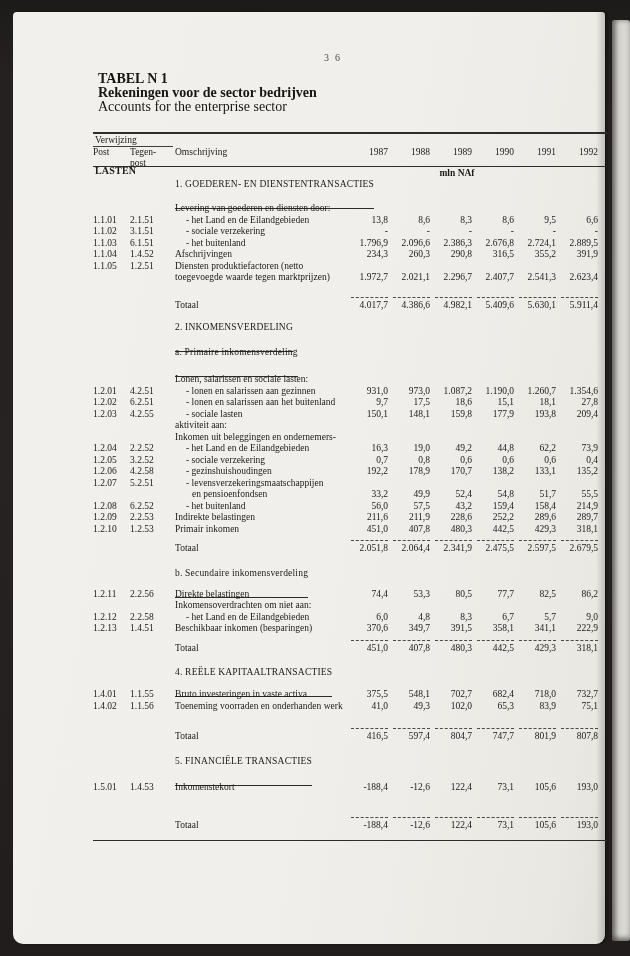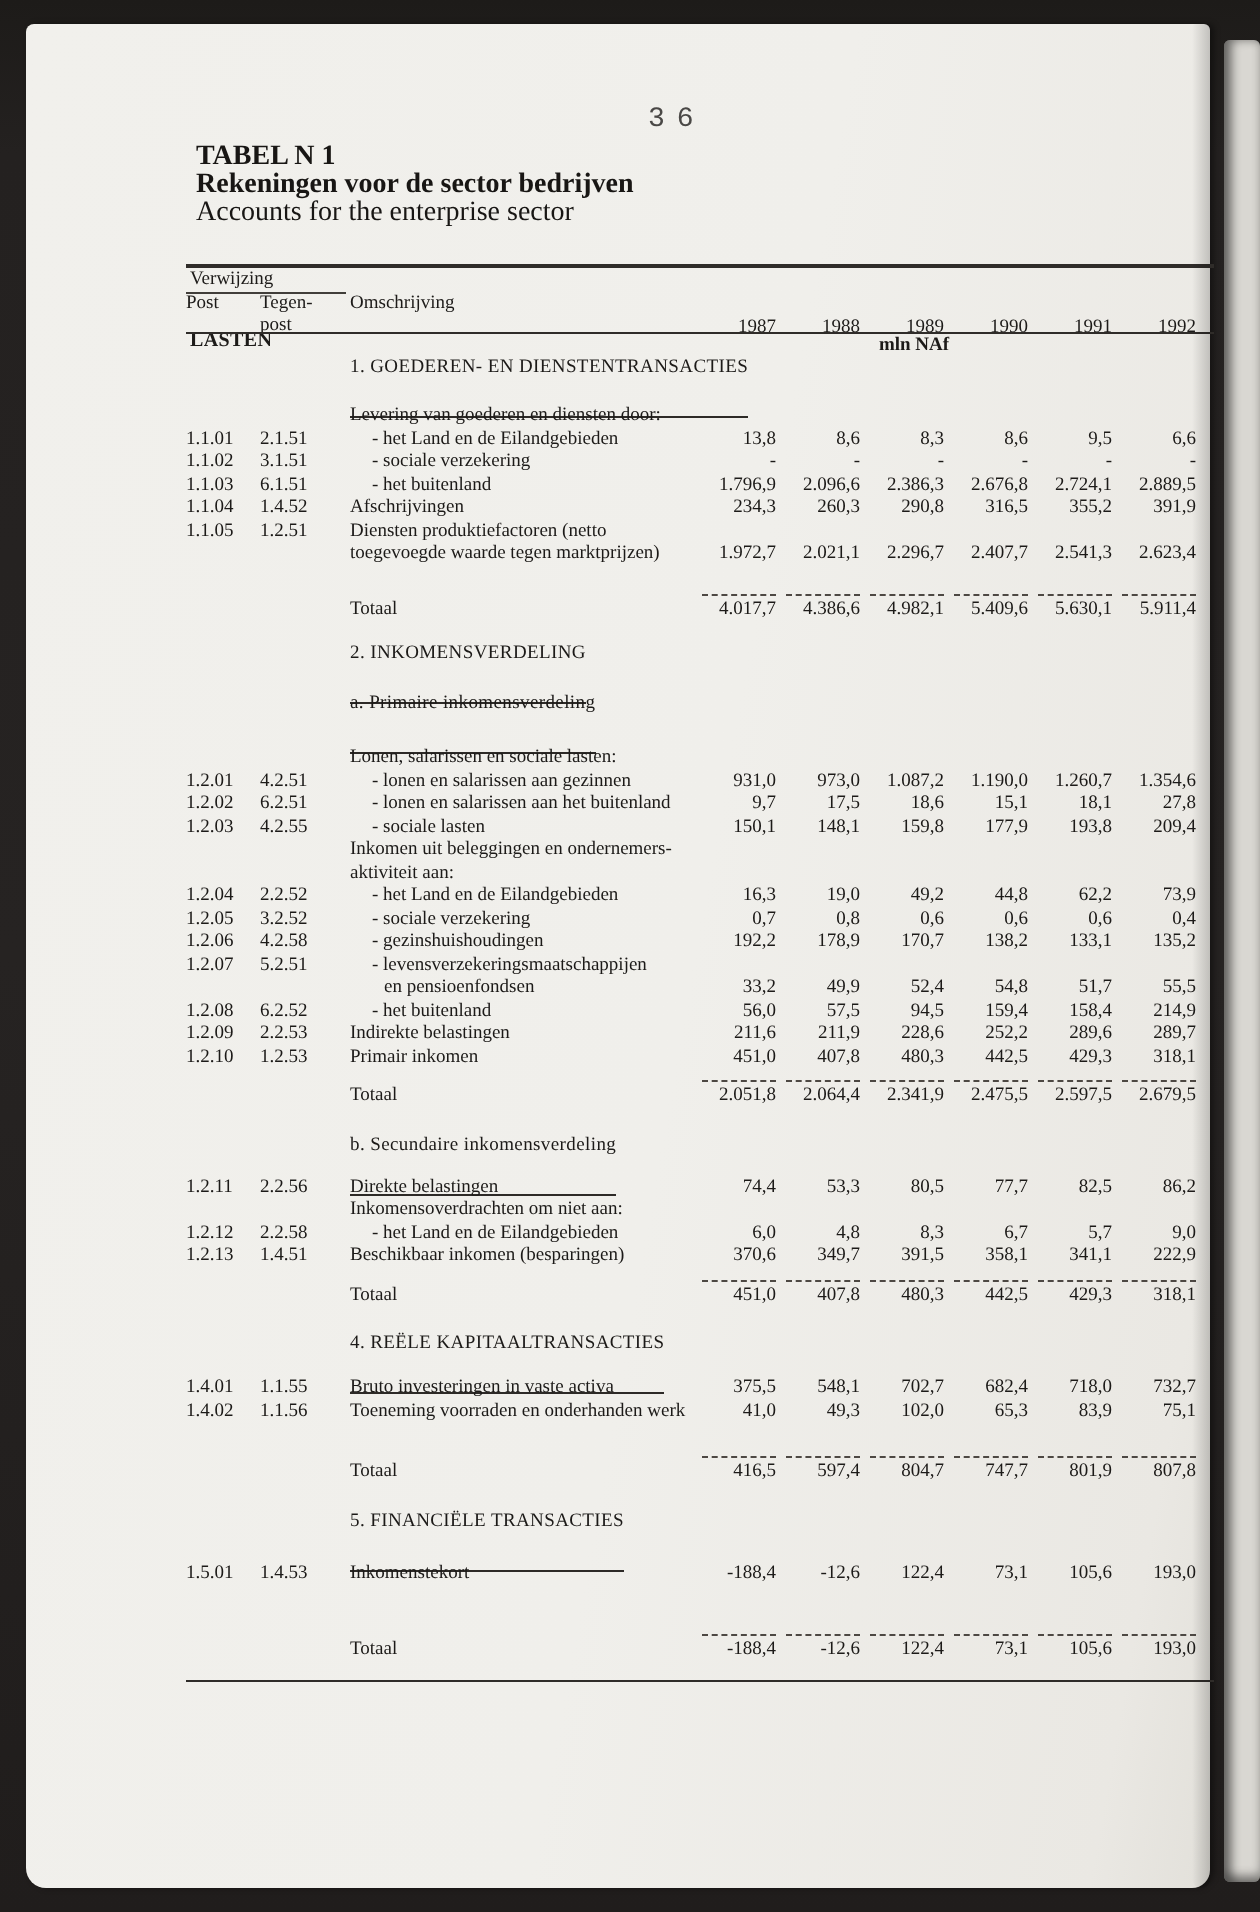--- a/index.html
+++ b/index.html
@@ -23,35 +23,35 @@
     box-shadow:2px 0 3px rgba(0,0,0,0.4);
     color:#1d1b19;
   }
   .page:after{ 
     content:"";position:absolute;top:0;right:0;width:9px;height:100%;
     background:linear-gradient(to right,rgba(0,0,0,0) 0%,rgba(0,0,0,0.18) 100%);
     border-radius:inherit;
   }
   .pageno{
     position:absolute;left:311px;top:40px;
-    font-family:Liberation Mono, monospace;font-size:14px;letter-spacing:6px;color:#4a4846;
+    font-family:Liberation Serif, serif;font-size:10px;letter-spacing:6px;color:#4a4846;
   }
   .titleblock{position:absolute;left:85px;top:60px;font-size:14px;line-height:14px;color:#181614;}
   .t-bold{font-weight:bold;}
   .lasten{position:absolute;left:82px;top:106px;font-weight:bold;font-size:10px;letter-spacing:0.2px;margin-top:47px;}
   .rule{position:absolute;left:80px;background:#2f2c29;}
   .rule-lasten{top:120px;width:514px;height:2px;}
   .verw{position:absolute;left:82px;top:122.5px;font-size:9.5px;}
   .rule-verw{top:134px;width:80px;height:1px;background:#413e3a;}
   .thead{
     position:absolute;left:80px;top:134.5px;width:505px;
     display:grid;grid-template-columns:37px 45px 171px repeat(6,42px);
     font-size:9.5px;line-height:11.5px;color:#1d1b19;
   }
-  .thead .yr{text-align:right;margin-top:12px;}
+  .thead .yr{text-align:right;}
   .rule-head{top:153.5px;width:514px;height:1.5px;}
   .unit{position:absolute;left:318px;top:155.5px;width:252px;text-align:center;font-weight:bold;font-size:9.5px;}
   .tbody{position:absolute;left:80px;top:166px;width:505px;}
   .trow{
     display:grid;grid-template-columns:37px 45px 171px repeat(6,42px);
     font-size:9.5px;line-height:11.5px;height:11.5px;color:#1c1a18;
   }
   .trow.sec,.trow.sub{height:13px;line-height:12px;letter-spacing:0.2px;}
   .trow .c{white-space:nowrap;overflow:visible;}
   .trow .val{text-align:right;}
@@ -292,32 +292,32 @@
         <div class="c val">150,1</div>
         <div class="c val">148,1</div>
         <div class="c val">159,8</div>
         <div class="c val">177,9</div>
         <div class="c val">193,8</div>
         <div class="c val">209,4</div>
       </div>
       <div class="trow lbl">
         <div class="c post"></div>
         <div class="c tp"></div>
+        <div class="c lab"><span>aktiviteit aan:</span></div>
+        <div class="c val"></div>
+        <div class="c val"></div>
+        <div class="c val"></div>
+        <div class="c val"></div>
+        <div class="c val"></div>
+        <div class="c val"></div>
+      </div>
+      <div class="trow lbl">
+        <div class="c post"></div>
+        <div class="c tp"></div>
         <div class="c lab"><span>Inkomen uit beleggingen en ondernemers-</span></div>
-        <div class="c val"></div>
-        <div class="c val"></div>
-        <div class="c val"></div>
-        <div class="c val"></div>
-        <div class="c val"></div>
-        <div class="c val"></div>
-      </div>
-      <div class="trow lbl">
-        <div class="c post"></div>
-        <div class="c tp"></div>
-        <div class="c lab"><span>aktiviteit aan:</span></div>
         <div class="c val"></div>
         <div class="c val"></div>
         <div class="c val"></div>
         <div class="c val"></div>
         <div class="c val"></div>
         <div class="c val"></div>
       </div>
       <div class="trow d">
         <div class="c post">1.2.04</div>
         <div class="c tp">2.2.52</div>
@@ -372,21 +372,21 @@
         <div class="c val">54,8</div>
         <div class="c val">51,7</div>
         <div class="c val">55,5</div>
       </div>
       <div class="trow d">
         <div class="c post">1.2.08</div>
         <div class="c tp">6.2.52</div>
         <div class="c lab ind1"><span>- het buitenland</span></div>
         <div class="c val">56,0</div>
         <div class="c val">57,5</div>
-        <div class="c val">94,5</div>
+        <div class="c val">43,2</div>
         <div class="c val">159,4</div>
         <div class="c val">158,4</div>
         <div class="c val">214,9</div>
       </div>
       <div class="trow d">
         <div class="c post">1.2.09</div>
         <div class="c tp">2.2.53</div>
         <div class="c lab"><span>Indirekte belastingen</span></div>
         <div class="c val">211,6</div>
         <div class="c val">211,9</div>

